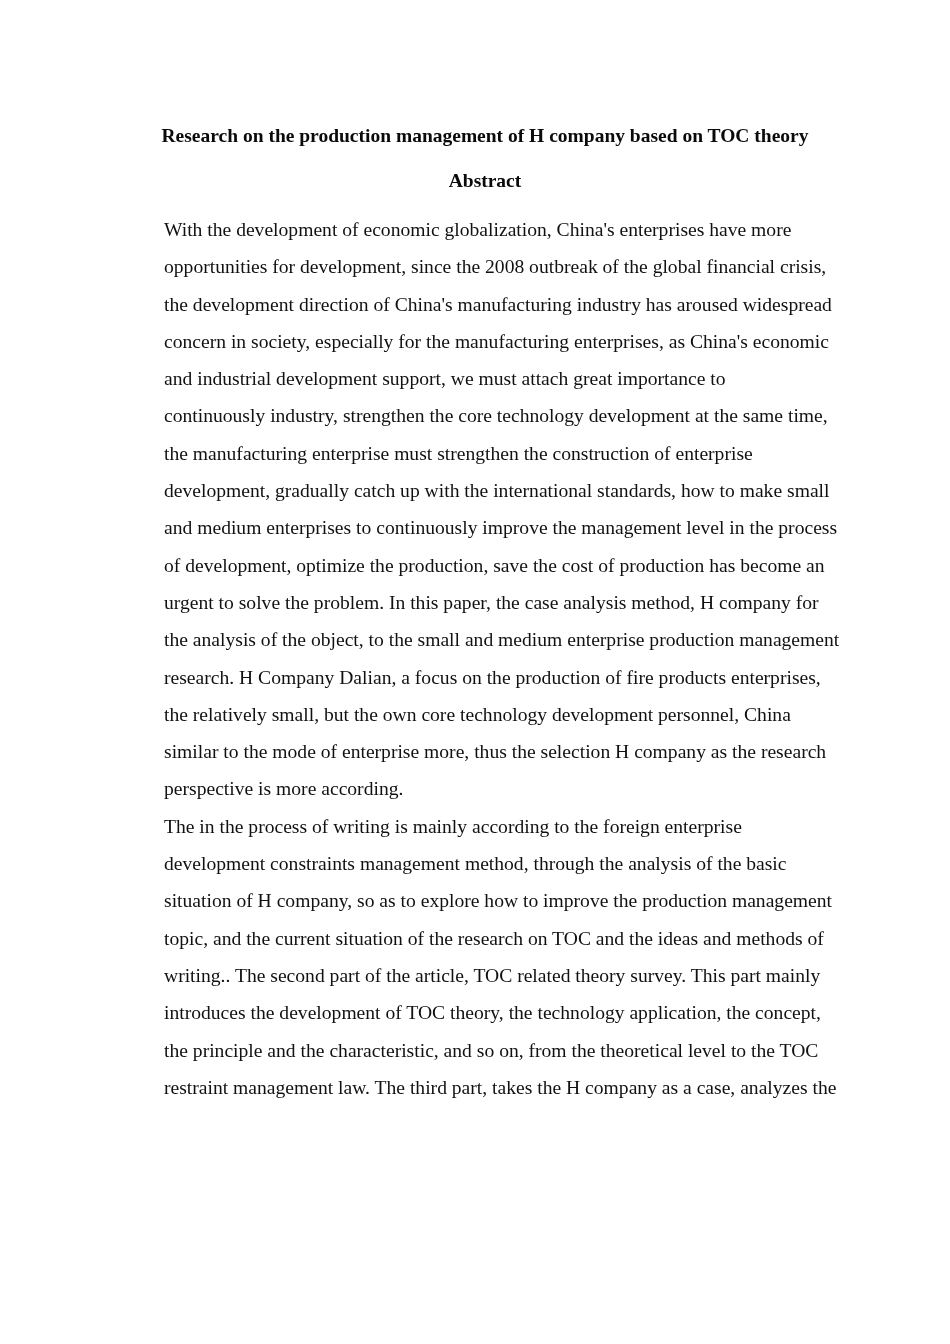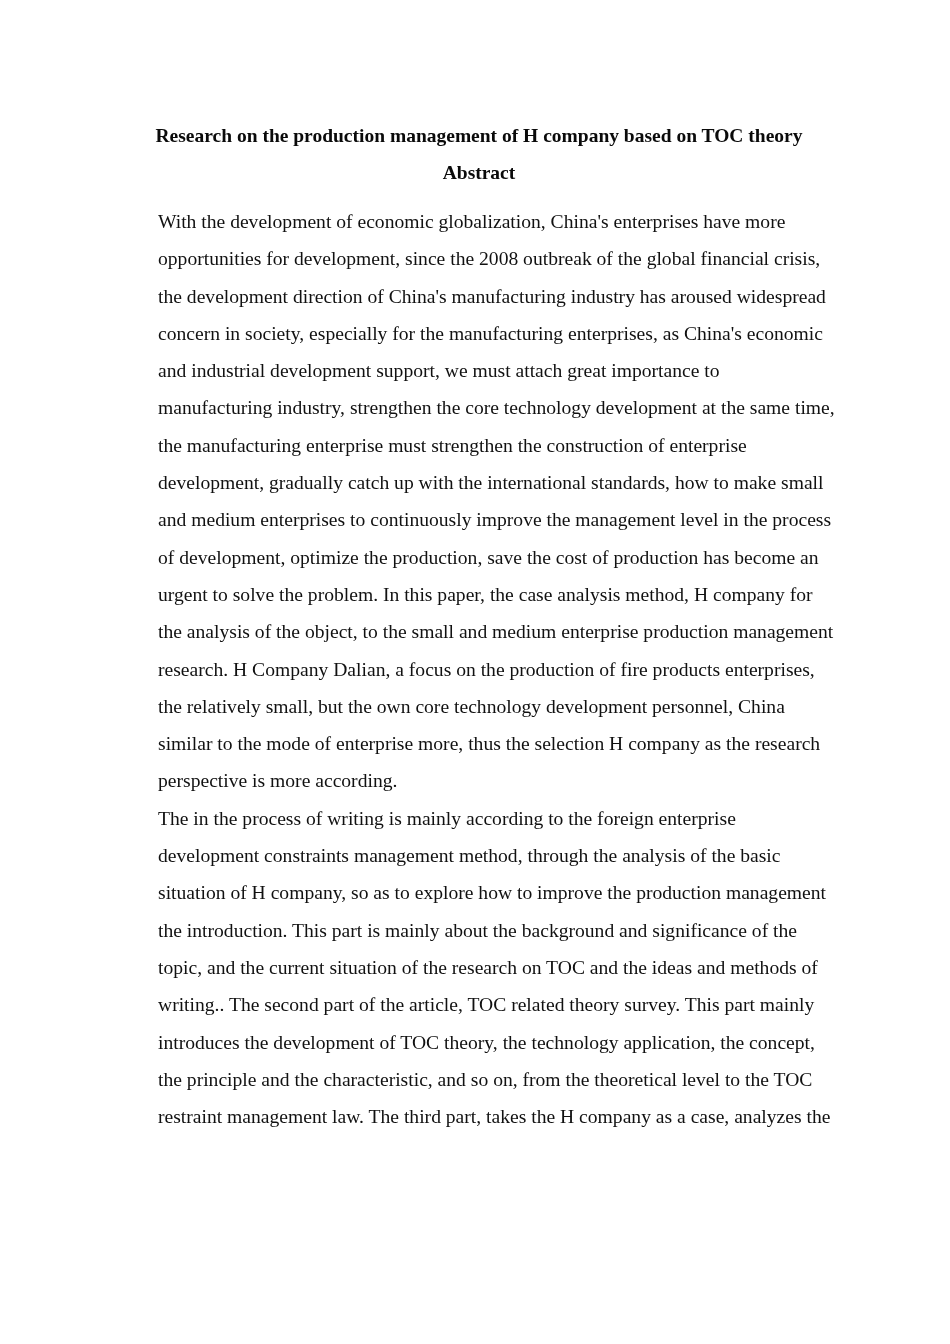--- a/index.html
+++ b/index.html
@@ -19,21 +19,21 @@
     position: relative;
     width: 950px;
     height: 1344px;
     background: #ffffff;
     overflow: hidden;
     box-sizing: border-box;
   }
 
   .content {
     position: absolute;
-    left: 146px;
+    left: 152px;
     top: 118px;
     width: 666px;
     font-family: Liberation Serif, serif;
   }
 
   .doc-title {
     font-size: 19.5px;
     font-weight: bold;
     text-align: center;
     line-height: 36px;
@@ -42,21 +42,21 @@
     margin: 0;
     padding: 0;
   }
 
   .doc-subtitle {
     font-size: 19.5px;
     font-weight: bold;
     text-align: center;
     line-height: 37px;
     color: #0a0a0a;
-    margin: 0;
+    margin: 8px;
     padding: 0;
   }
 
   .abstract-body {
     margin: 12px;
     padding: 0;
     font-size: 19.6px;
     line-height: 37.3px;
     color: #111111;
     text-align: left;
@@ -84,37 +84,36 @@
 
     <h2 class="doc-subtitle">Abstract</h2>
 
     <div class="abstract-body">
       <div class="para">
           <span class="line">With the development of economic globalization, China's enterprises have more</span>
           <span class="line">opportunities for development, since the 2008 outbreak of the global financial crisis,</span>
           <span class="line">the development direction of China's manufacturing industry has aroused widespread</span>
           <span class="line">concern in society, especially for the manufacturing enterprises, as China's economic</span>
           <span class="line">and industrial development support, we must attach great importance to</span>
-          <span class="line">manufacturing industry, strengthen the core technology development at the same time,</span>
+          <span class="line">continuously industry, strengthen the core technology development at the same time,</span>
           <span class="line">the manufacturing enterprise must strengthen the construction of enterprise</span>
           <span class="line">development, gradually catch up with the international standards, how to make small</span>
           <span class="line">and medium enterprises to continuously improve the management level in the process</span>
           <span class="line">of development, optimize the production, save the cost of production has become an</span>
           <span class="line">urgent to solve the problem. In this paper, the case analysis method, H company for</span>
           <span class="line">the analysis of the object, to the small and medium enterprise production management</span>
           <span class="line">research. H Company Dalian, a focus on the production of fire products enterprises,</span>
           <span class="line">the relatively small, but the own core technology development personnel, China</span>
           <span class="line">similar to the mode of enterprise more, thus the selection H company as the research</span>
           <span class="line">perspective is more according.</span>
         </div>
       <div class="para">
           <span class="line">The in the process of writing is mainly according to the foreign enterprise</span>
           <span class="line">development constraints management method, through the analysis of the basic</span>
           <span class="line">situation of H company, so as to explore how to improve the production management</span>
-          <span class="line">the introduction. This part is mainly about the background and significance of the</span>
           <span class="line">topic, and the current situation of the research on TOC and the ideas and methods of</span>
           <span class="line">writing.. The second part of the article, TOC related theory survey. This part mainly</span>
           <span class="line">introduces the development of TOC theory, the technology application, the concept,</span>
           <span class="line">the principle and the characteristic, and so on, from the theoretical level to the TOC</span>
           <span class="line">restraint management law. The third part, takes the H company as a case, analyzes the</span>
         </div>
     </div>
 
   </div>
 </div>

